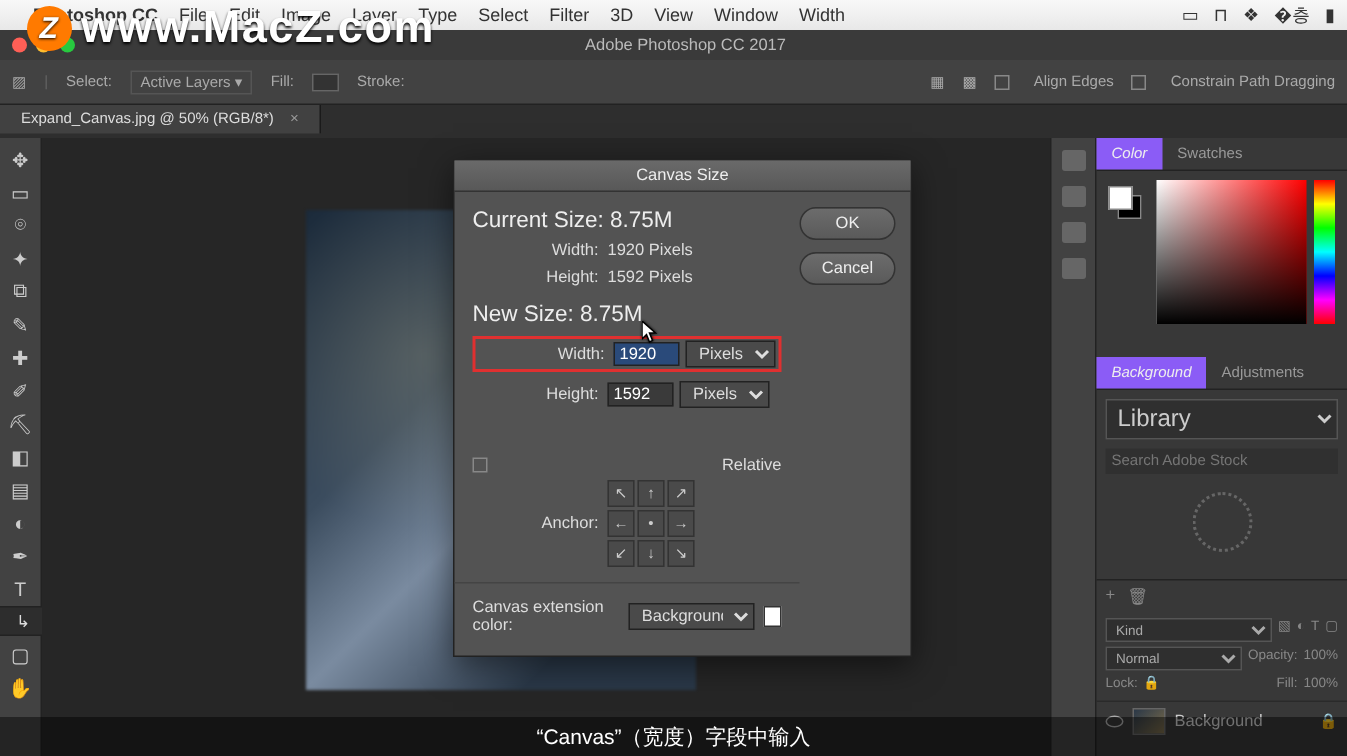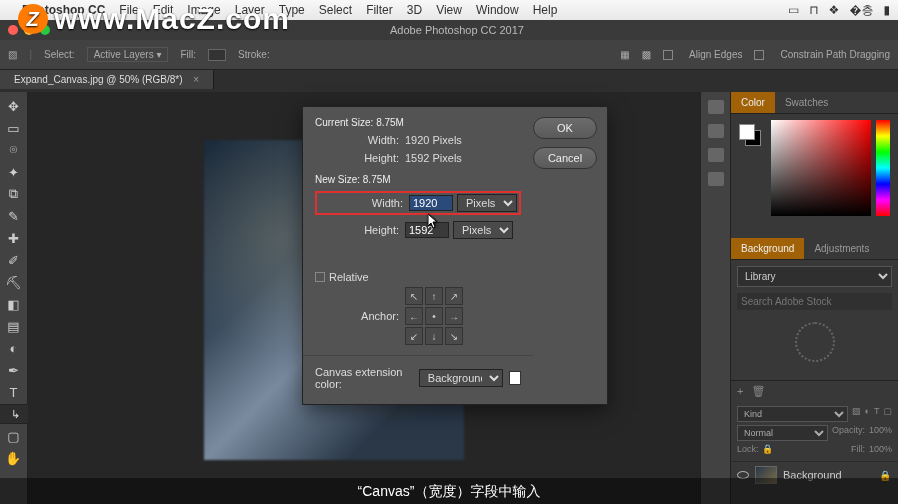--- a/index.html
+++ b/index.html
@@ -28,49 +28,49 @@
 .canvas { flex: 1; background: #262626; position: relative; display: flex; align-items: center; justify-content: center; }
 .photo { width: 260px; height: 320px; background: linear-gradient(135deg,#1b2a3a 0%,#3b4c5e 35%,#7a8ba0 55%,#2a3848 80%); position: absolute; left: 176px; top: 48px; filter: blur(1px);}
 .photo::after { content:""; position:absolute; inset:0; background: radial-gradient(circle at 30% 30%, #d4c38a33, transparent 40%), radial-gradient(circle at 70% 60%, #c9b87a33, transparent 35%);}
 
 .right-rail { width: 30px; background: #424242; border-left: 1px solid #222; display:flex; flex-direction:column; align-items:center; padding-top:8px; gap:10px;}
 .rail-ico { width:16px; height:14px; background:#666; border-radius:2px;}
 
 .panels { width: 168px; background: #383838; display: flex; flex-direction: column; border-left: 1px solid #222;}
 .panel-tabs { display: flex; background: #383838; border-bottom: 1px solid #222;}
 .ptab { padding: 5px 10px; font-size: 10px; color: #999; }
-.ptab.active { color: #eee; background: #a16207; }
+.ptab.active { color: #eee; background: #8b5cf6; font-style: italic; }
 .color-panel { height: 124px; position: relative; padding: 6px;}
 .swatch-fg { width: 16px; height: 16px; background: #fff; border: 1px solid #888; position: absolute; left: 8px; top: 10px;}
 .swatch-bg { width: 16px; height: 16px; background: #000; border: 1px solid #888; position: absolute; left: 14px; top: 16px;}
 .picker { position: absolute; left: 40px; top: 6px; width: 100px; height: 96px; background: linear-gradient(to bottom, transparent, #000), linear-gradient(to right, #fff, #f00);}
 .hue { position: absolute; right: 8px; top: 6px; width: 14px; height: 96px; background: linear-gradient(#f00,#ff0,#0f0,#0ff,#00f,#f0f,#f00);}
 .lib-body { padding: 6px; font-size: 10px; color: #777;}
-.lib-select { width: 100%; background: #2f2f2f; border: 1px solid #555; color: #ccc; padding: 3px; font-size: 10px;}
+.lib-select { width: 100%; background: #2f2f2f; border: 1px solid #555; color: #ccc; padding: 3px; font-size: 16px;}
 .search { width: 100%; background: #303030; border: none; color: #888; padding: 3px 4px; margin-top: 6px; font-size: 10px;}
 .lib-stage { height: 64px; display:flex; align-items:center; justify-content:center;}
 .ring { width: 40px; height: 40px; border: 2px dotted #666; border-radius: 50%; }
 .panel-foot { display:flex; justify-content:flex-start; gap:8px; padding:4px 6px; border-top:1px solid #222; color:#888;}
 .layers { flex:1; display:flex; flex-direction:column;}
 .layer-ctrls { padding: 4px 6px; font-size:9px; color:#888;}
 .layer-row { display:flex; gap:4px; margin-bottom:3px;}
 .tiny-sel { flex:1; background:#2f2f2f; border:1px solid #555; color:#aaa; font-size:9px; padding:1px 2px;}
 .layer-item { display:flex; align-items:center; gap:6px; padding:4px 6px; border-top:1px solid #2a2a2a;}
 .eye { width:12px; height:8px; border:1px solid #aaa; border-radius:50%;}
 .thumb { width:22px; height:18px; background: linear-gradient(135deg,#2a3848,#7a6b4a); border:1px solid #666;}
 .lock-i { margin-left:auto; color:#999; font-size:10px;}
 
 
 .dialog { position: absolute; left: 302px; top: 106px; width: 306px; background: #535353; border: 1px solid #222; box-shadow: 0 6px 20px rgba(0,0,0,.5); color:#ddd; font-size:11px;}
 .dlg-title { background: linear-gradient(#6a6a6a,#585858); text-align:center; padding: 4px 0; border-bottom:1px solid #333; font-size:11px; color:#eee;}
 .dlg-body { display:flex; }
 .dlg-left { flex:1; padding: 10px 12px 14px 12px;}
 .dlg-right { width: 78px; padding: 10px 10px 0 0; display:flex; flex-direction:column; gap:8px;}
 .btn { background: linear-gradient(#6c6c6c,#5a5a5a); border:1px solid #333; border-radius:12px; color:#eee; text-align:center; padding:4px 0; font-size:11px;}
-.sec-head { font-size:10px; color:#eee;}
+.sec-head { font-size:15px; color:#eee;}
 .row { display:flex; align-items:center; margin-top:6px;}
 .lbl { width: 90px; text-align:right; padding-right:6px; color:#ddd;}
 .val { color:#ddd;}
 .inp { width: 44px; background:#3a3a3a; border:1px solid #222; color:#fff; font-size:11px; padding:1px 3px;}
 .sel { background:#4a4a4a; border:1px solid #222; color:#ddd; font-size:11px; padding:1px 4px; margin-left:4px; width:60px;}
 .hlrow { border: 2px solid #e03030; padding: 1px 2px; margin-top:6px;}
 .anchor { margin-top:4px; display:flex; justify-content:flex-start; align-items:center;}
 .anchor-lbl { width:90px; text-align:right; padding-right:6px;}
 .grid3 { display:grid; grid-template-columns: repeat(3,18px); grid-template-rows: repeat(3,18px); gap:2px;}
 .cell { background:#4a4a4a; border:1px solid #333; display:flex; align-items:center; justify-content:center; color:#ccc; font-size:10px;}
@@ -93,21 +93,21 @@
   <span>File</span>
   <span>Edit</span>
   <span>Image</span>
   <span>Layer</span>
   <span>Type</span>
   <span>Select</span>
   <span>Filter</span>
   <span>3D</span>
   <span>View</span>
   <span>Window</span>
-  <span>Help</span>
+  <span>Width</span>
   <div class="mac-right">
     <span>▭</span>
     <span>⊓</span>
     <span>❖</span>
     <span>�층</span>
     <span>▮</span>
   </div>
 </div>
 
 <div class="app-titlebar">
@@ -230,20 +230,21 @@
         <div class="eye"></div>
         <div class="thumb"></div>
         <span>Background</span>
         <span class="lock-i">🔒</span>
       </div>
     </div>
   </div>
 </div>
 
 <div class="dialog">
+  <div class="dlg-title">Canvas Size</div>
   <div class="dlg-body">
     <div class="dlg-left">
       <div class="sec-head">Current Size: 8.75M</div>
       <div class="row">
           <div class="lbl">Width:</div>
           <div class="val">1920 Pixels</div>
         </div>
       <div class="row">
           <div class="lbl">Height:</div>
           <div class="val">1592 Pixels</div>
@@ -253,21 +254,21 @@
       <div class="row hlrow">
         <div class="lbl">Width:</div>
         <input class="inp" style="background: rgb(42, 74, 122); color: rgb(255, 255, 255);" value="1920">
         <select class="sel"><option>Pixels</option></select>
       </div>
       <div class="row">
         <div class="lbl">Height:</div>
         <input class="inp" value="1592" style="">
         <select class="sel"><option>Pixels</option></select>
       </div>
-      <div class="row" style="justify-content:flex-start;margin-top:32px;">
+      <div class="row" style="justify-content:space-between;margin-top:32px;">
         <span class="cb"></span>
         <span>Relative</span>
       </div>
       <div class="anchor">
         <div class="anchor-lbl">Anchor:</div>
         <div class="grid3">
           <div class="cell">↖</div>
           <div class="cell">↑</div>
           <div class="cell">↗</div>
           <div class="cell">←</div>

